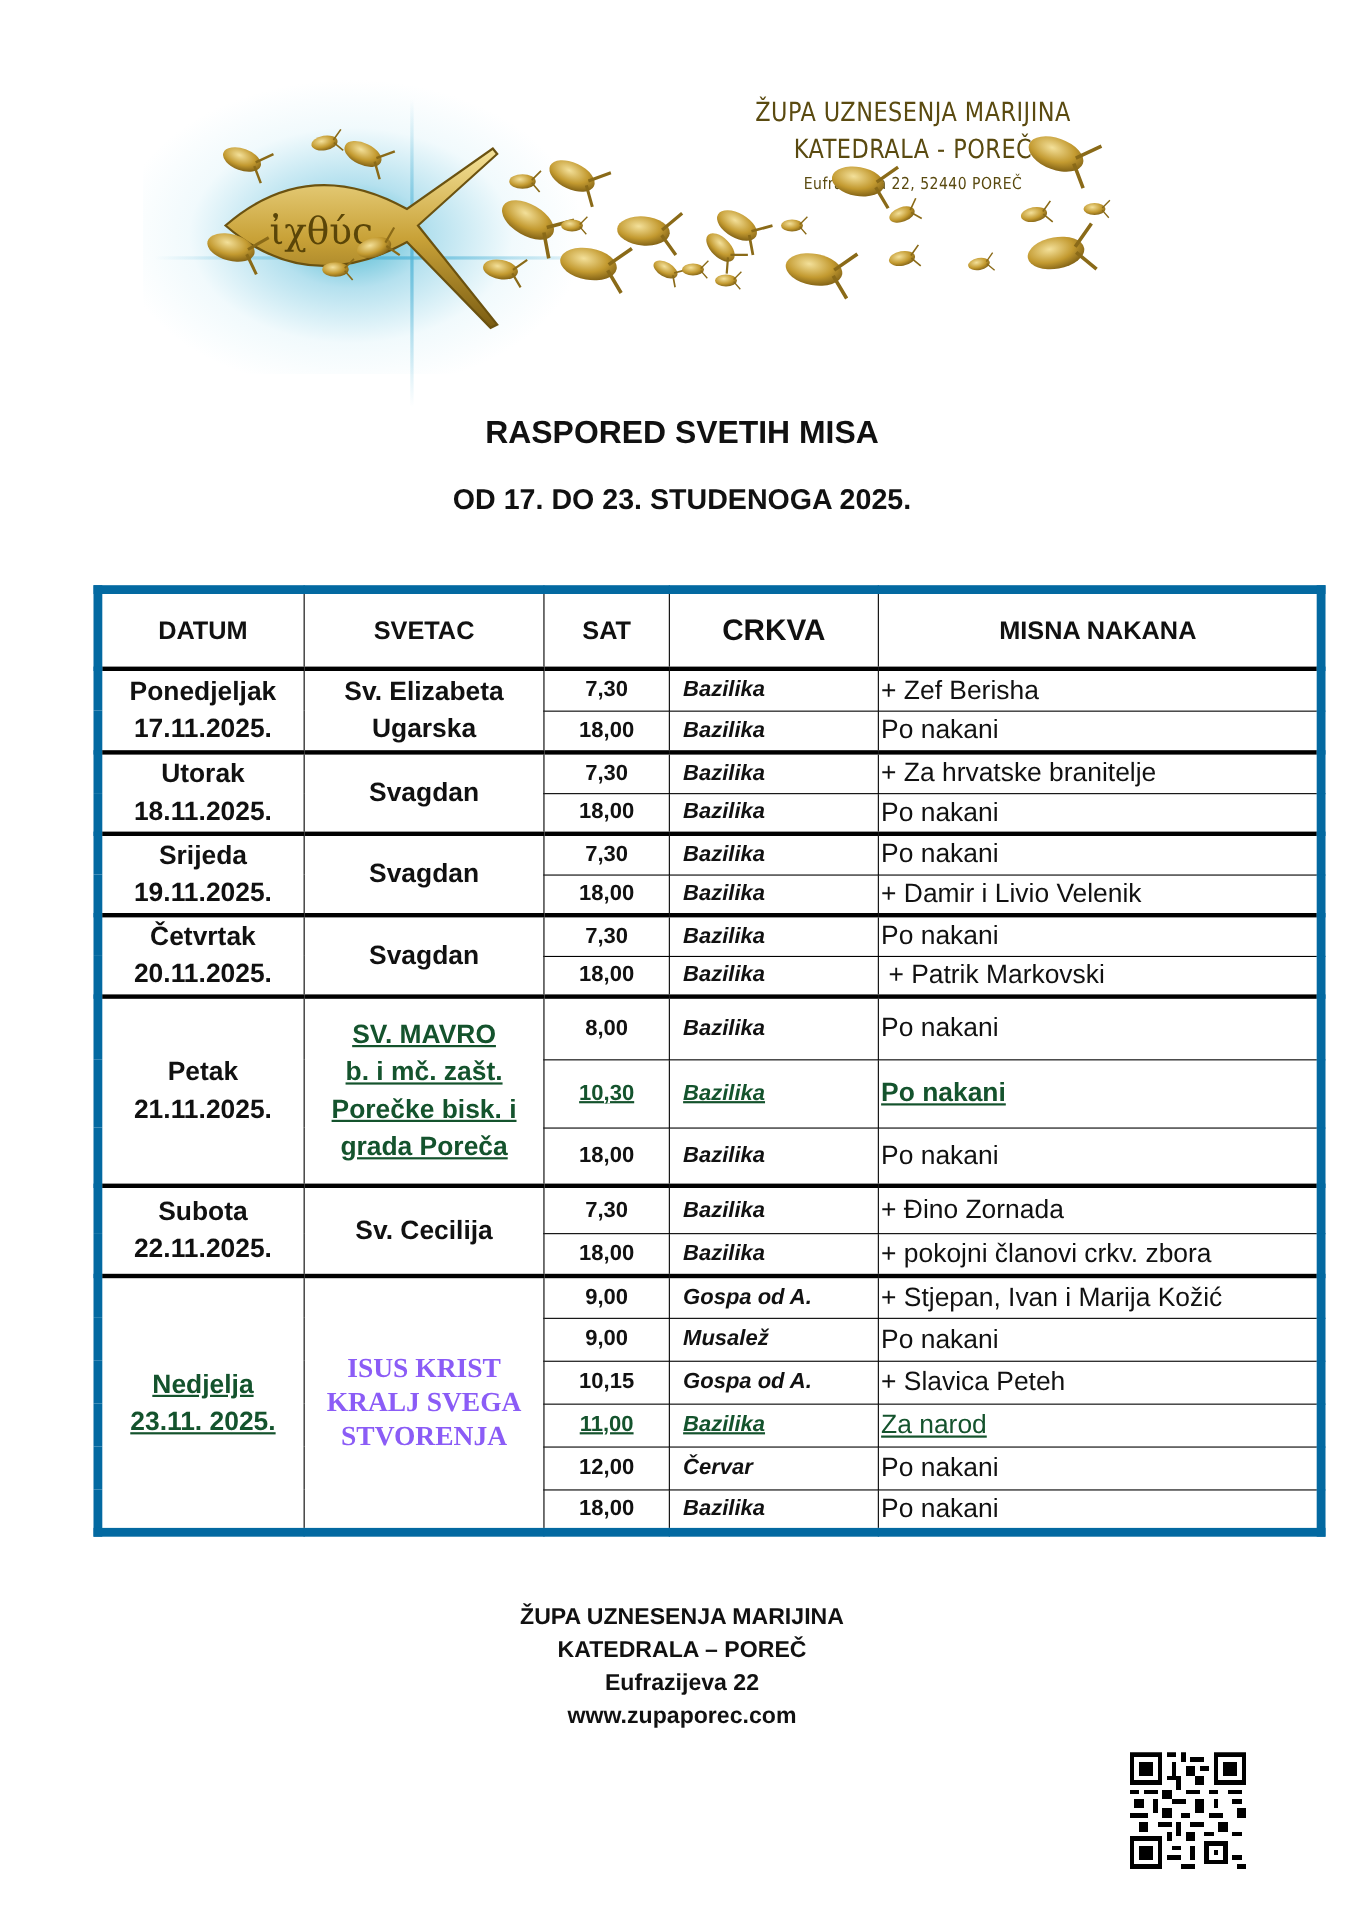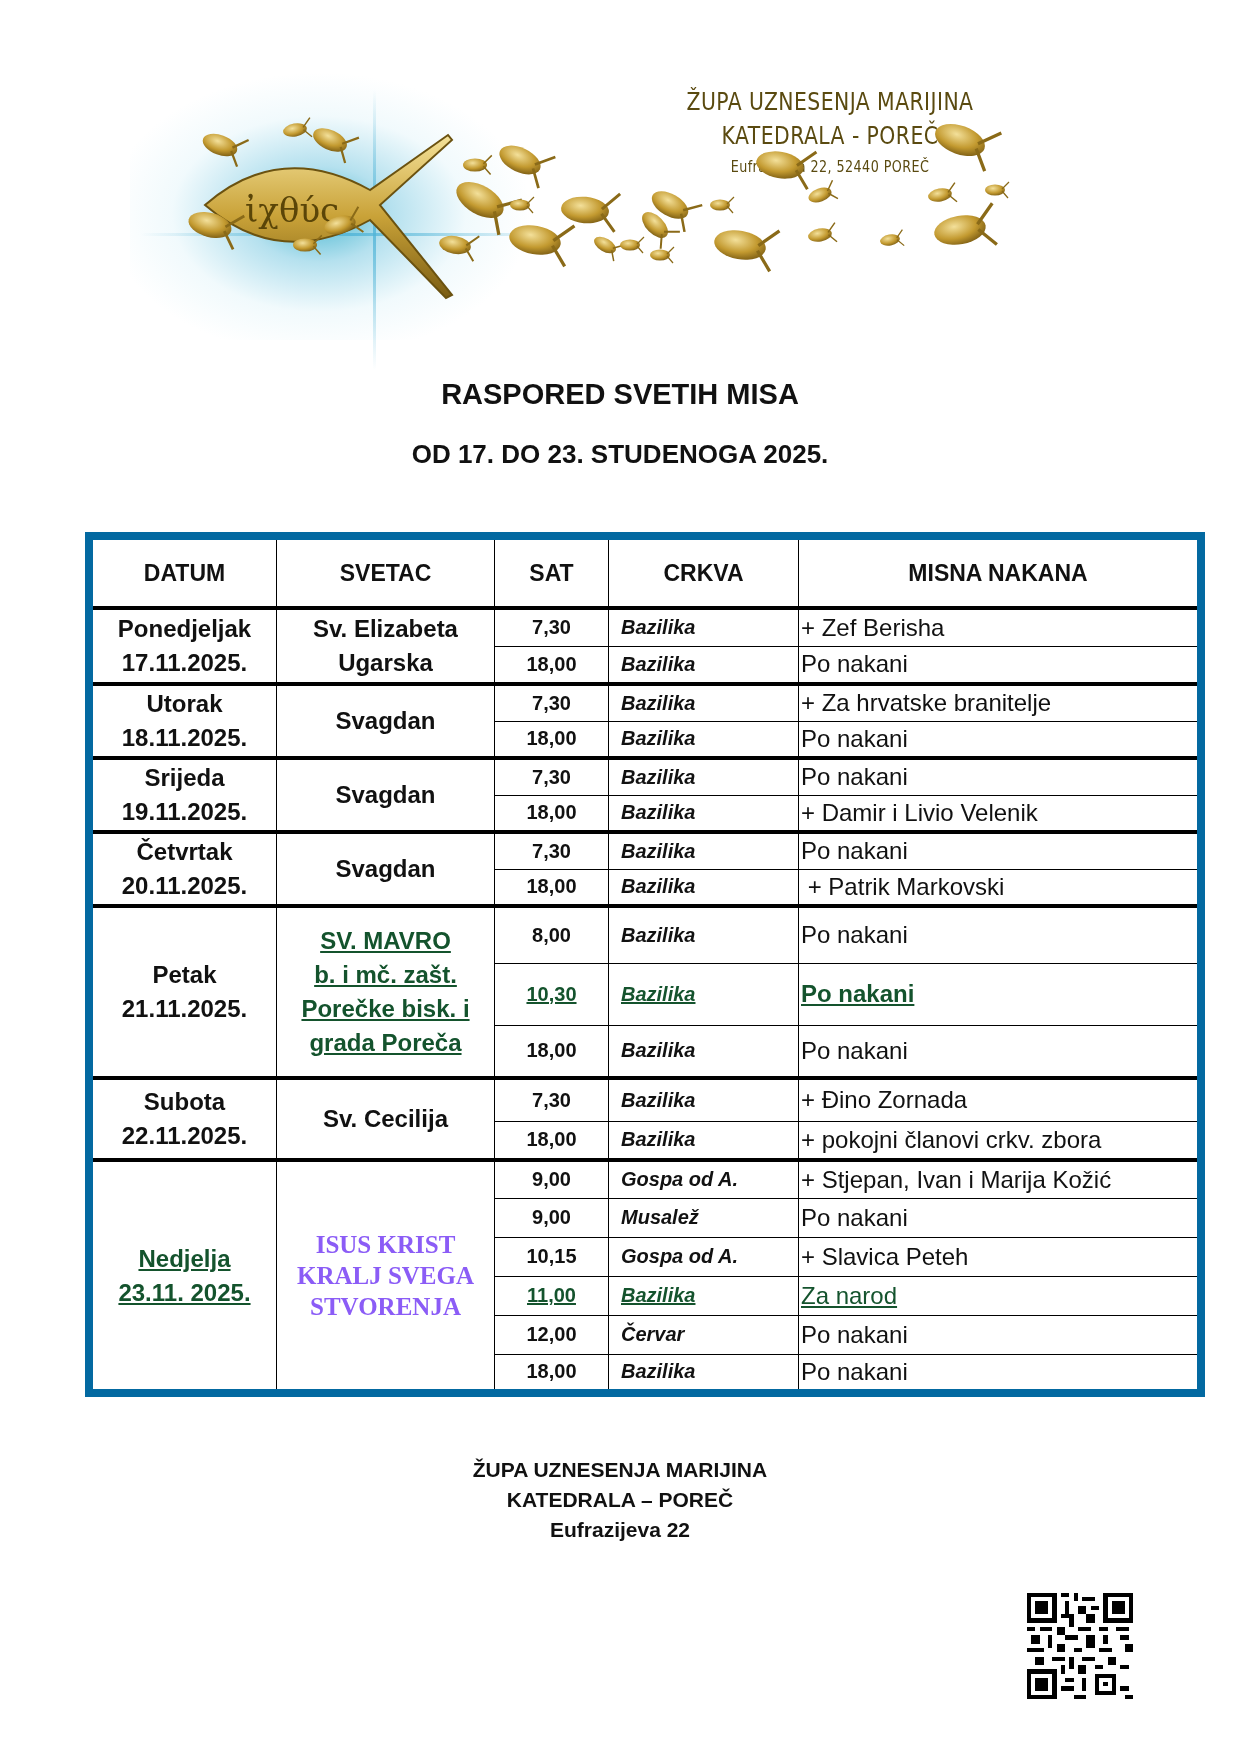--- a/index.html
+++ b/index.html
@@ -106,21 +106,21 @@
 
 <div class="title-block title1">RASPORED SVETIH MISA</div>
 <div class="title-block title2">OD 17. DO 23. STUDENOGA 2025.</div>
 
 <table class="sched" style="border:8px solid #0369a1;">
   <thead>
     <tr>
       <th class="c-datum">DATUM</th>
       <th class="c-svetac">SVETAC</th>
       <th class="c-sat">SAT</th>
-      <th class="c-crkva" style="text-align:center;font-style:normal;padding-left:0 !important;font-size:23px;">CRKVA</th>
+      <th class="c-crkva" style="text-align:center;font-style:normal;padding-left:0 !important;font-size:27px;">CRKVA</th>
       <th style="font-size:23px;">MISNA NAKANA</th>
     </tr>
   </thead>
   <tbody>
 
     <tr class="thick-top" style="height:38px;">
       <td class="c-datum" rowspan="2">
         <div>Ponedjeljak</div>
         <div>17.11.2025.</div>
       </td>
@@ -267,20 +267,21 @@
       <td class="c-crkva">Bazilika</td>
       <td class="c-nakana">Po nakani</td>
     </tr>
   </tbody>
 </table>
 
 <div class="footer">
   <div>ŽUPA UZNESENJA MARIJINA</div>
   <div>KATEDRALA – POREČ</div>
   <div>Eufrazijeva 22</div>
+  <div>www.zupaporec.com</div>
 </div>
 
 <svg class="qr" viewBox="0 0 25 25" shape-rendering="crispEdges">
   <rect width="25" height="25" fill="#fff"></rect>
   <g fill="#000">
     <rect x="0" y="0" width="7" height="7"></rect>
       <rect x="1" y="1" width="5" height="5" fill="#fff"></rect>
       <rect x="2" y="2" width="3" height="3"></rect>
     <rect x="18" y="0" width="7" height="7"></rect>
       <rect x="19" y="1" width="5" height="5" fill="#fff"></rect>

